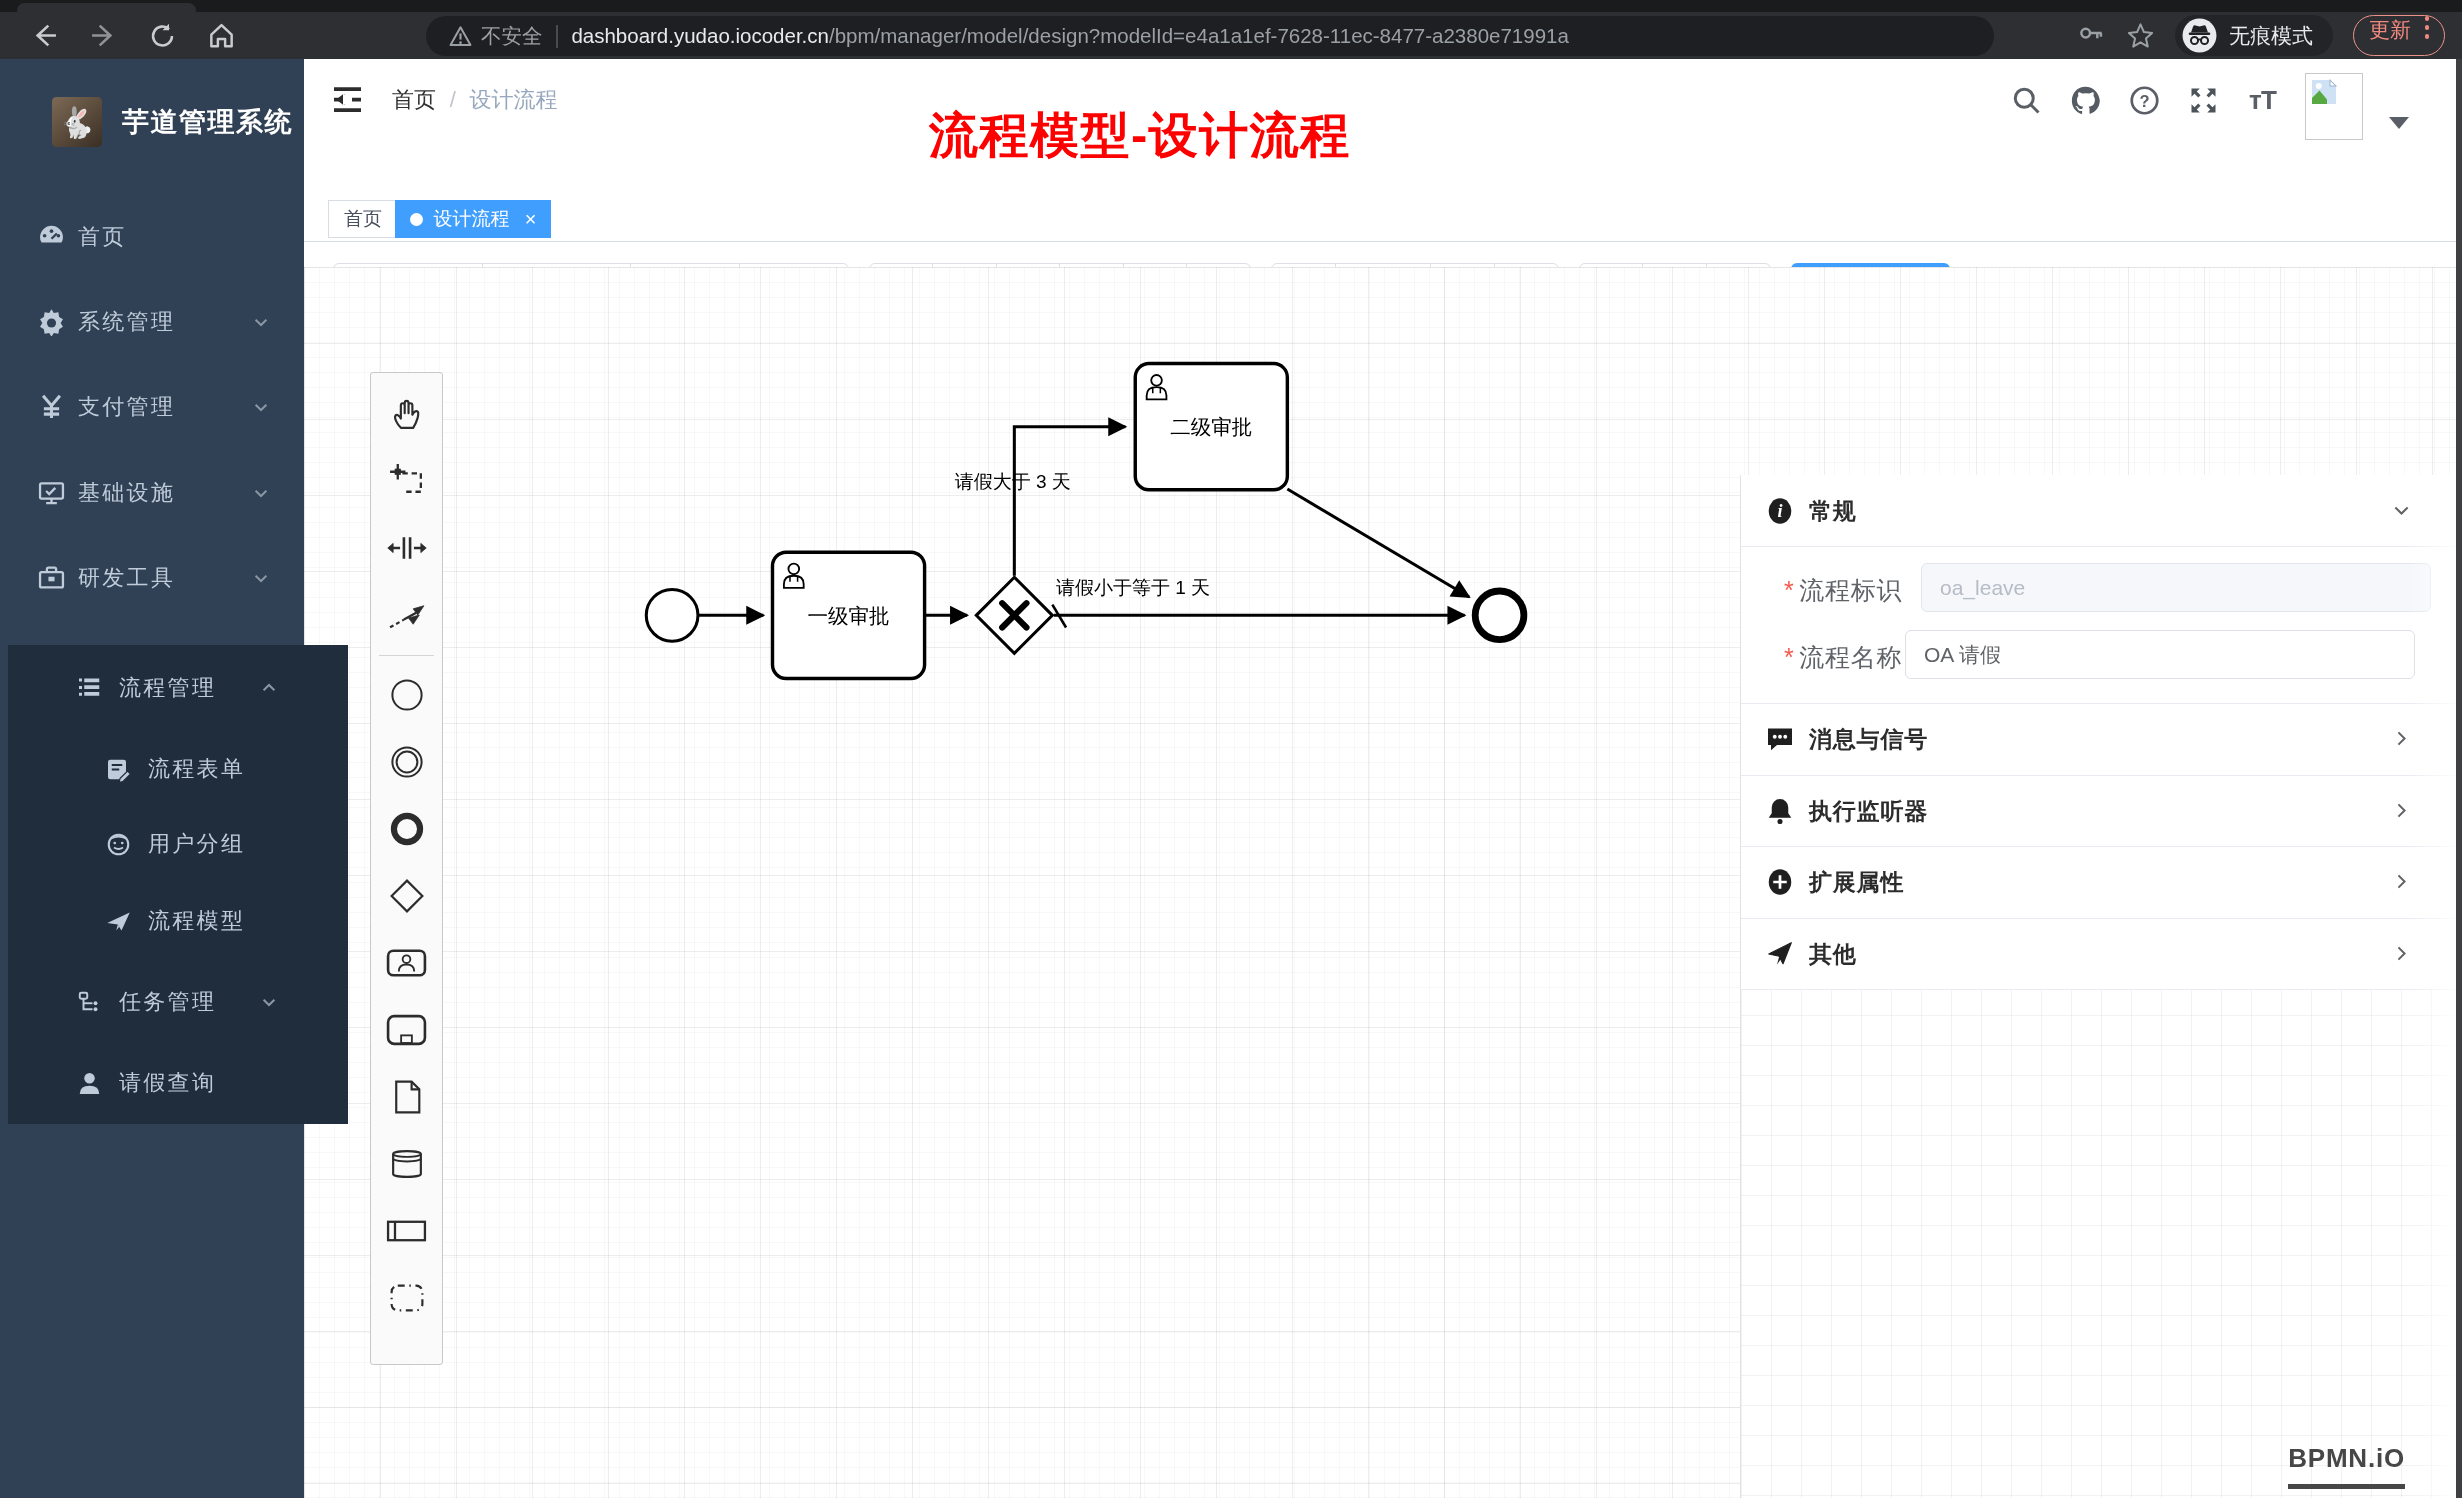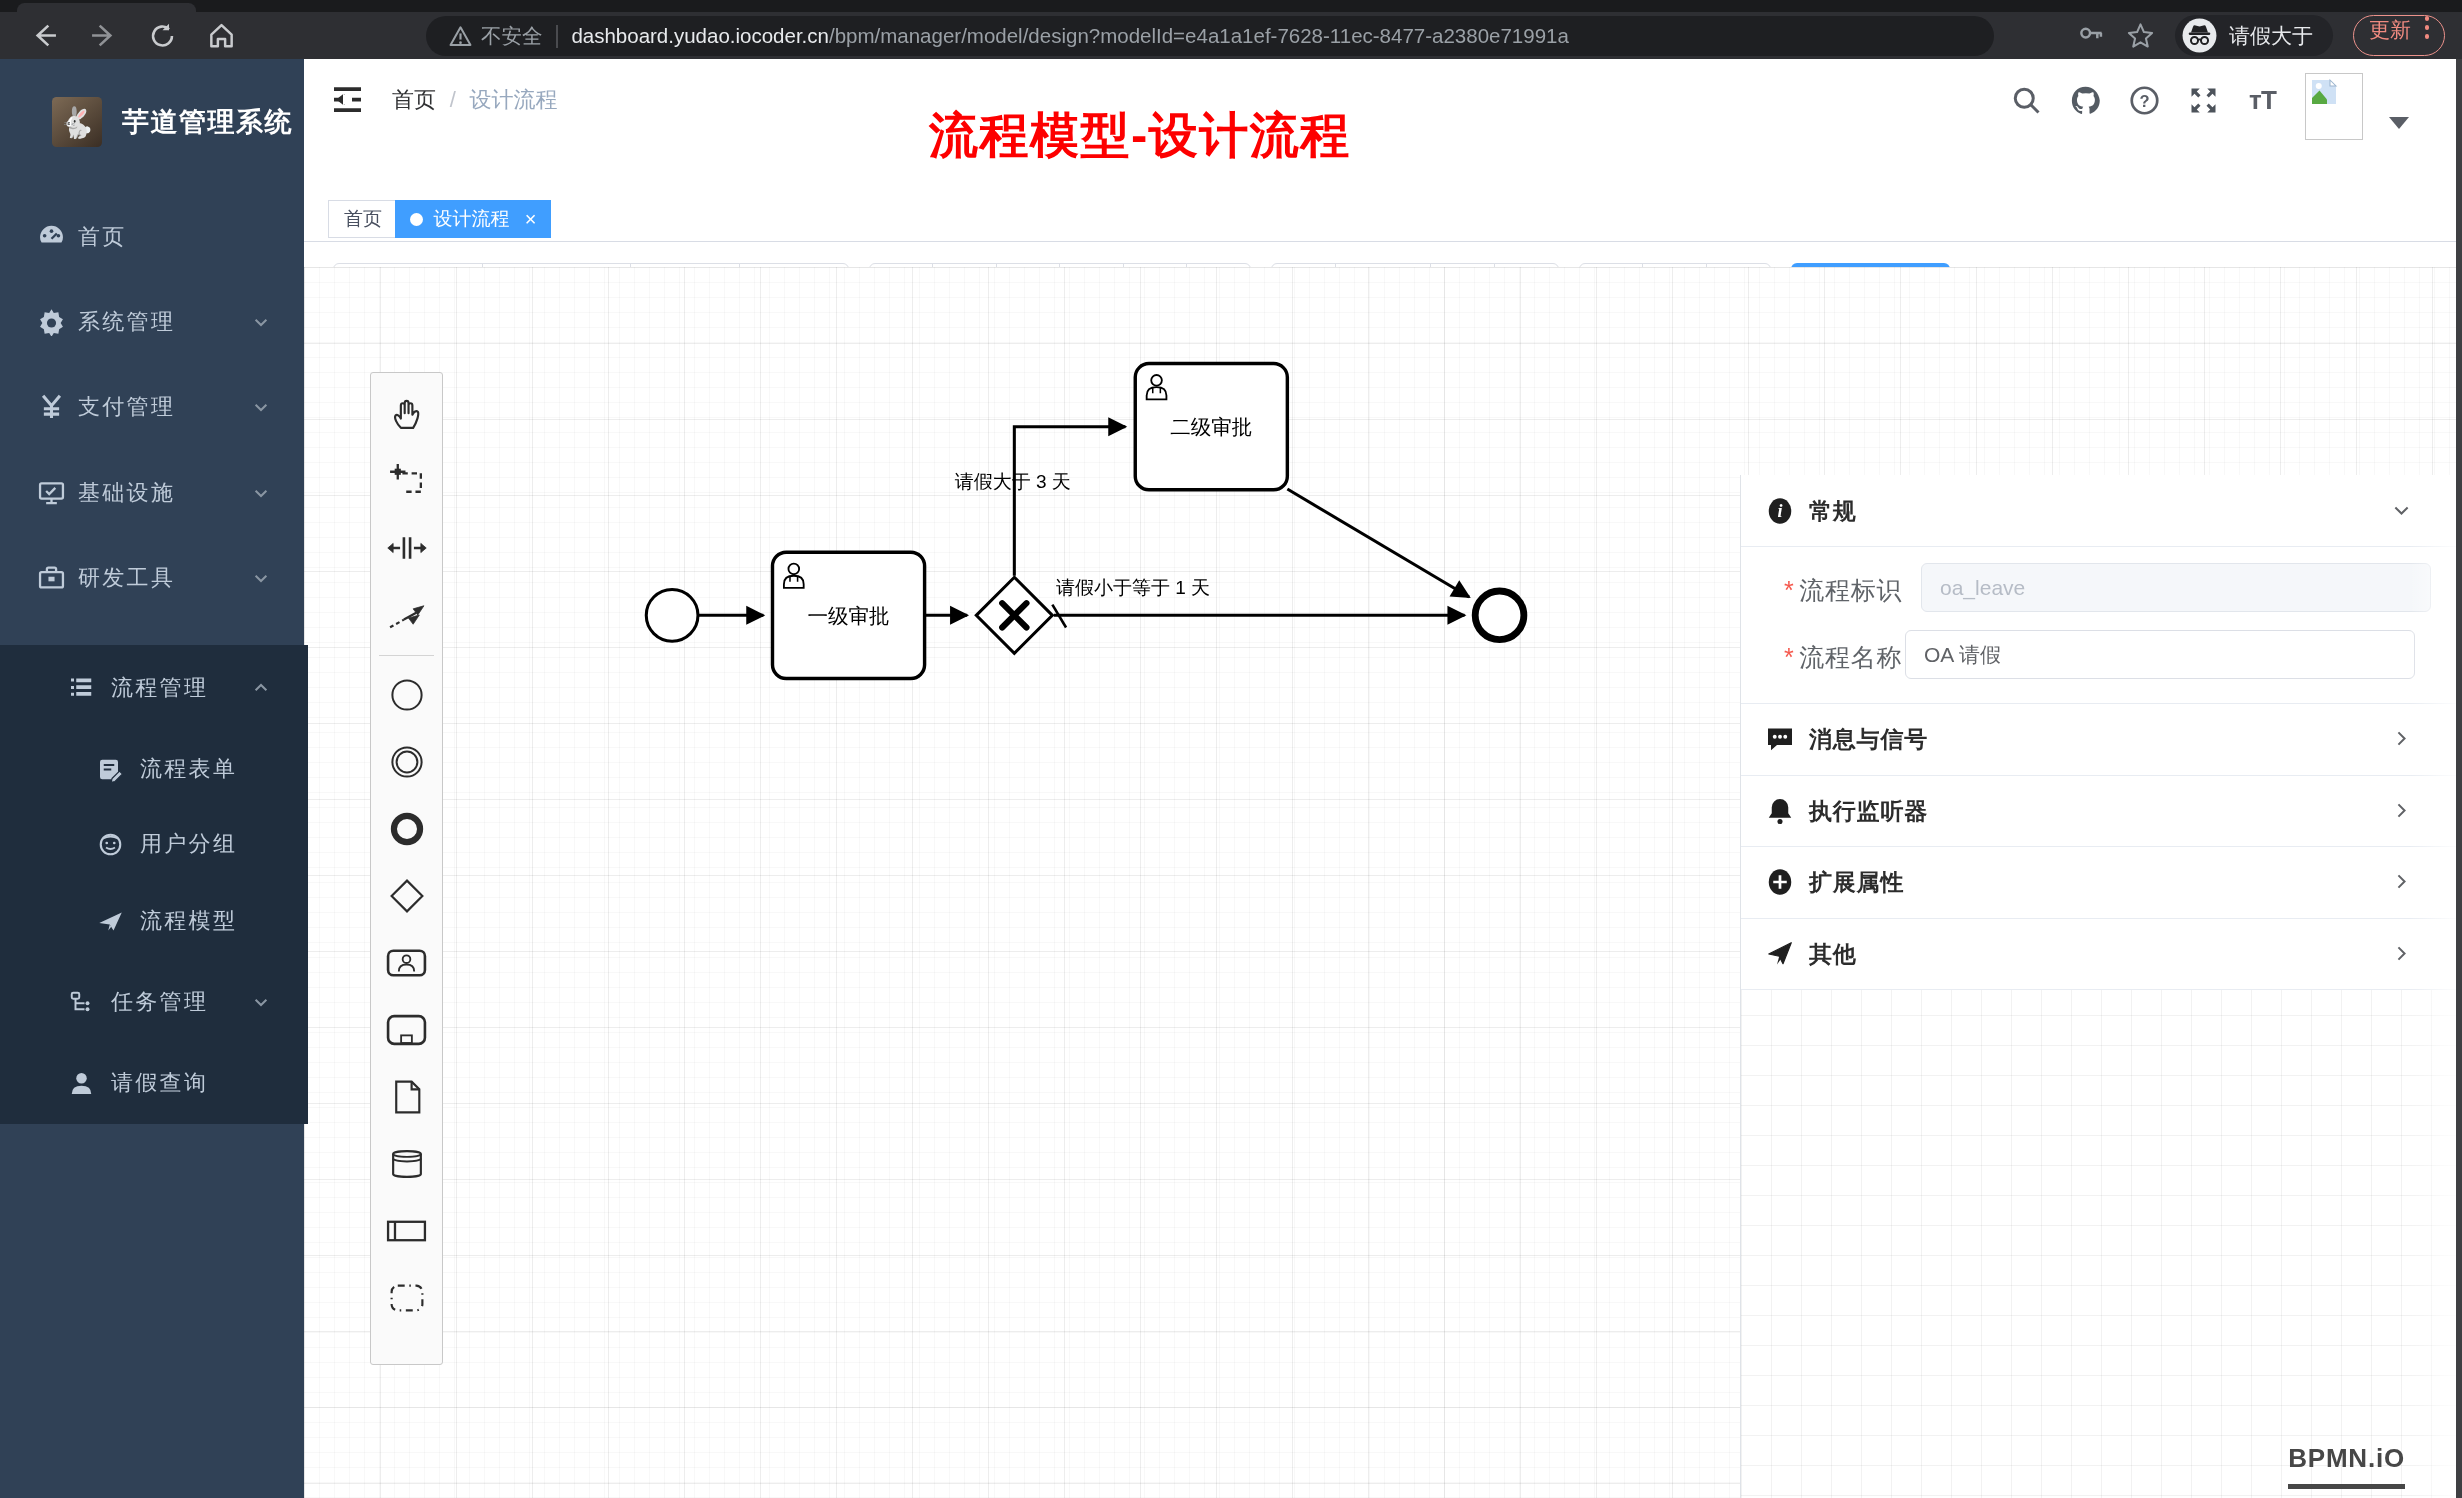--- a/index.html
+++ b/index.html
@@ -26,21 +26,21 @@
 
   
   .sidebar { position:absolute; left:0; top:59px; width:304px; height:1439px; background:#304156; z-index:40; }
   .logo-row { position:absolute; left:0; top:13.7px; width:304px; height:99px; display:flex; align-items:center; gap:20px; padding-left:52px; }
   .logo-img { width:50px; height:50px; border-radius:4.6px; background:linear-gradient(140deg,#7d6a55,#3a2e24); display:flex; align-items:center; justify-content:center; font-size:30px; overflow:hidden; color:#f3eee9; }
   .logo-title { color:#fff; font-size:27px; font-weight:bold; letter-spacing:1.5px;font-family:Liberation Serif, serif; }
   .mi { position:absolute; left:0; width:304px; height:85px; display:flex; align-items:center; color:#bfcbd9; font-size:22px; cursor:pointer; }
   .mi .mic { position:absolute; left:37px; }
   .mi .mlabel { position:absolute; left:78px; letter-spacing:2.3px; }
   .mi .chev { position:absolute; right:33px; }
-  .submenu { position:absolute; left:0; top:586px; width:308px; height:479px; background:#1f2d3d;padding-left:32px; }
+  .submenu { position:absolute; left:8px; top:586px; width:340px; height:479px; background:#1f2d3d;padding-left:32px; }
   .smi { position:absolute; left:0; width:304px; height:76px; display:flex; align-items:center; color:#bfcbd9; font-size:22px; cursor:pointer; }
   .smi .mic { position:absolute; left:68px; }
   .smi .mlabel { position:absolute; left:111px; letter-spacing:2.3px; }
   .smi.child .mic { left:97px; }
   .smi.child .mlabel { left:140px; }
   .smi .chev { position:absolute; right:33px; }
 
   
   .main { position:absolute; left:304px; top:59px; right:0; bottom:0; background:#fff; }
   .app-header { position:absolute; left:0; top:0; right:0; height:82px; background:#fff; }
@@ -168,21 +168,21 @@
       </div>
       <div class="incog">
         <svg width="37" height="37" viewBox="0 0 48 48">
           <circle cx="24" cy="24" r="22" fill="#e8eaed"></circle>
           <path d="M13 20 l2.6-7.4 a2.6 2.6 0 0 1 3.3-1.6 l5.1 1.4 5.1-1.4 a2.6 2.6 0 0 1 3.3 1.6 L35 20 Z" fill="#202124"></path>
           <rect x="10" y="20" width="28" height="3.4" rx="1.7" fill="#202124"></rect>
           <circle cx="17.5" cy="30.5" r="4.6" fill="none" stroke="#202124" stroke-width="2.6"></circle>
           <circle cx="30.5" cy="30.5" r="4.6" fill="none" stroke="#202124" stroke-width="2.6"></circle>
           <path d="M22 30 q2-2 4 0" stroke="#202124" stroke-width="2.2" fill="none"></path>
         </svg>
-        <span>请假大于</span>
+        <span>无痕模式</span>
       </div>
       <div class="update-btn">
         <span>更新</span>
         <span class="dots3">
             <i></i>
             <i></i>
             <i></i>
           </span>
       </div>
     </div>

